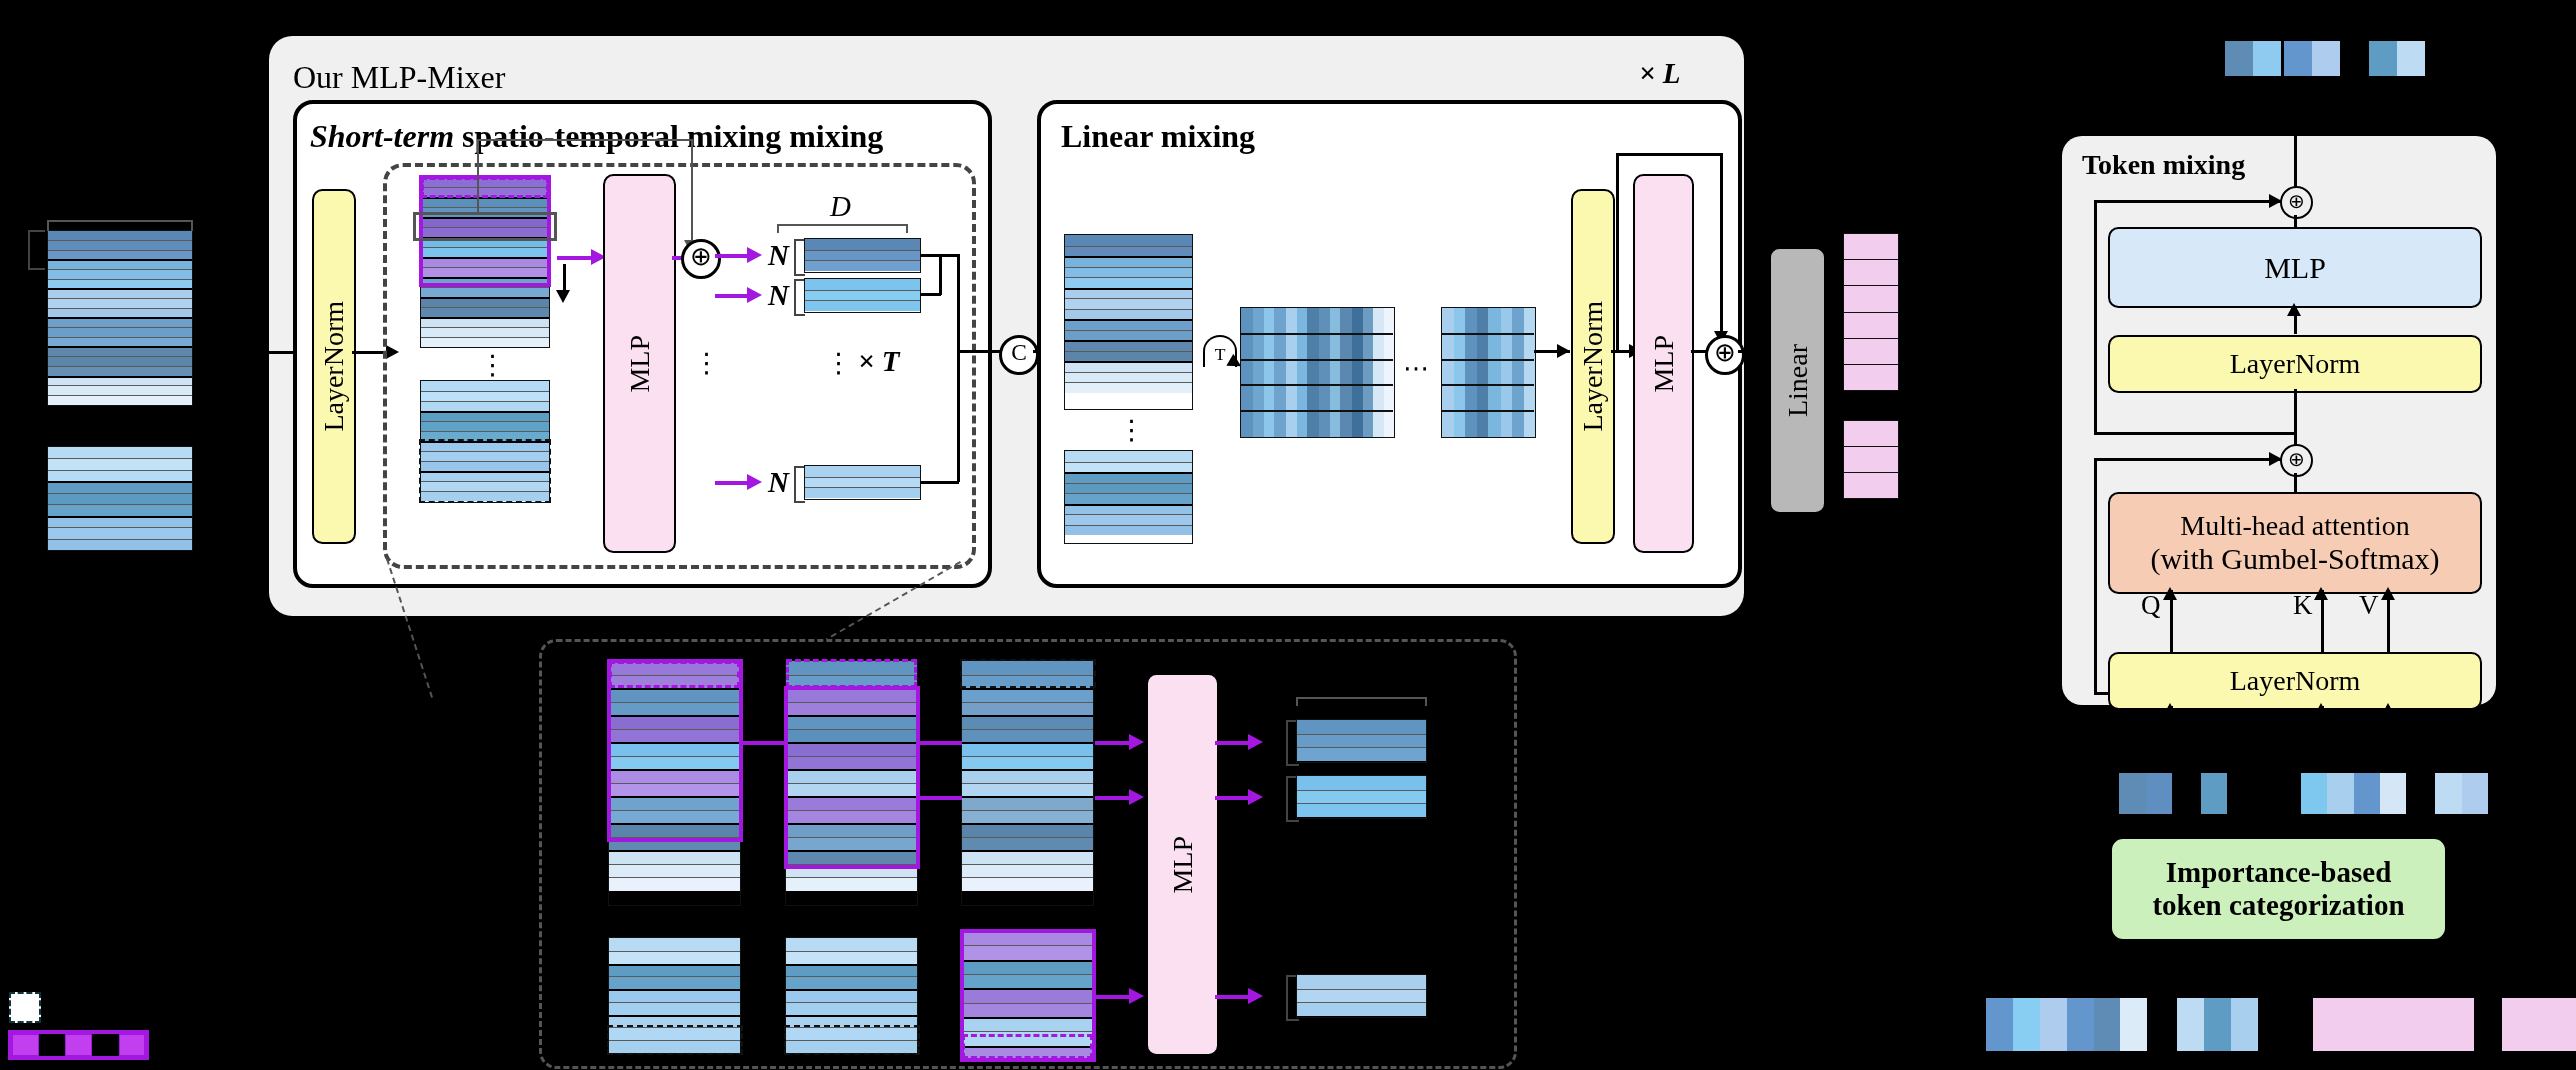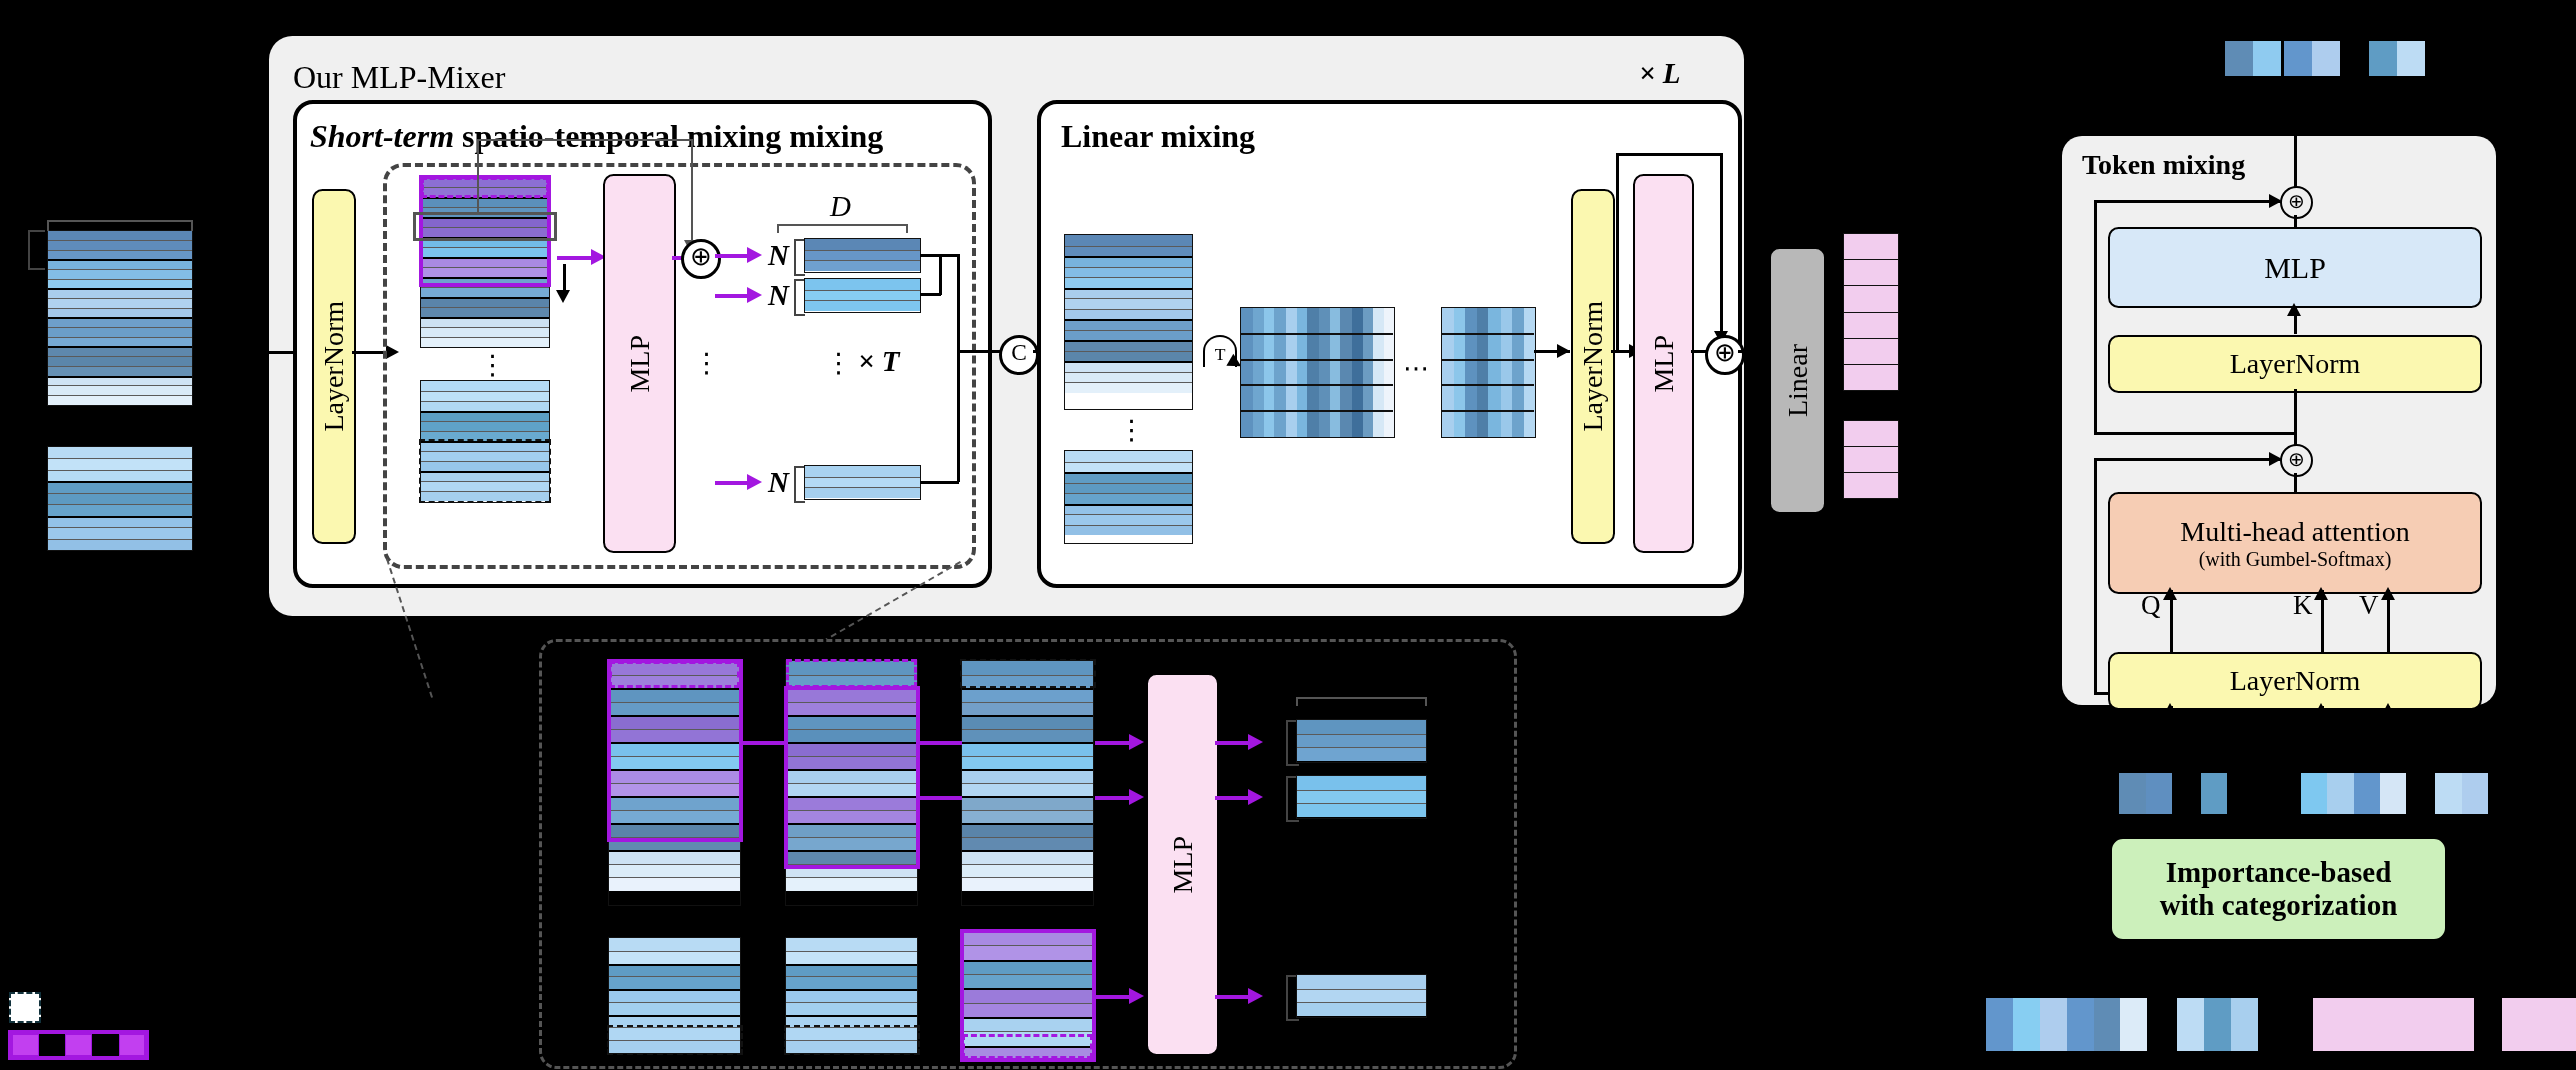--- a/index.html
+++ b/index.html
@@ -585,21 +585,21 @@
   <span style="font-size:20px;position:relative;top:-1.8px;">⊕</span>
 </div>
 
 <div class="abs ln-v" style="left:2094px;top:458px;height:237px;"></div>
 <div class="abs ln-h" style="left:2094px;top:458px;width:186px;"></div>
 <div class="abs arrow-r" style="left:2269px;top:452px;"></div>
 <div class="abs ln-h" style="left:2094px;top:692px;width:76px;"></div>
 
 <div class="abs hbox attn" style="left:2108px;top:492px;width:370px;height:98px;flex-direction:column;">
   <span style="font-size:28px;">Multi-head attention</span>
-  <span style="font-size:20px;">(with Gumbel-Softmax)</span>
+  <span style="font-size:30px;">(with Gumbel-Softmax)</span>
 </div>
 <div class="abs ln-v" style="left:2294px;top:473px;height:19px;"></div>
 
 <div class="abs ln-v" style="left:2170px;top:590px;height:62px;"></div>
 <div class="abs arrow-u" style="left:2163px;top:587px;"></div>
 <div class="abs ln-v" style="left:2321px;top:590px;height:62px;"></div>
 <div class="abs arrow-u" style="left:2314px;top:587px;"></div>
 <div class="abs ln-v" style="left:2387px;top:590px;height:62px;"></div>
 <div class="abs arrow-u" style="left:2381px;top:587px;"></div>
 
@@ -631,21 +631,21 @@
   <div class="c" style="width:25%;background:#6296cc;"></div>
   <div class="c" style="width:25%;background:#d5e6f6;"></div>
 </div>
 <div class="abs bstrip" style="left:2435px;top:773px;width:53px;height:41px;">
   <div class="c" style="width:50%;background:#bddcf4;"></div>
   <div class="c" style="width:50%;background:#aecdee;"></div>
 </div>
 
 <div class="abs hbox green" style="left:2110px;top:837px;width:333px;height:100px;flex-direction:column;border-radius:13px;">
   <span style="font-size:29px;font-weight:bold;">Importance-based</span>
-  <span style="font-size:29px;font-weight:bold;">with categorization</span>
+  <span style="font-size:29px;font-weight:bold;">token categorization</span>
 </div>
 
 <div class="abs bstrip" style="left:1986px;top:998px;width:162px;height:53px;">
   <div class="c" style="width:16.6%;background:#6296cc;"></div>
   <div class="c" style="width:16.6%;background:#87cef2;"></div>
   <div class="c" style="width:16.6%;background:#aecdee;"></div>
   <div class="c" style="width:16.6%;background:#6296cc;"></div>
   <div class="c" style="width:16.6%;background:#5f8cb5;"></div>
   <div class="c" style="width:16.6%;background:#dcebf8;"></div>
 </div>

